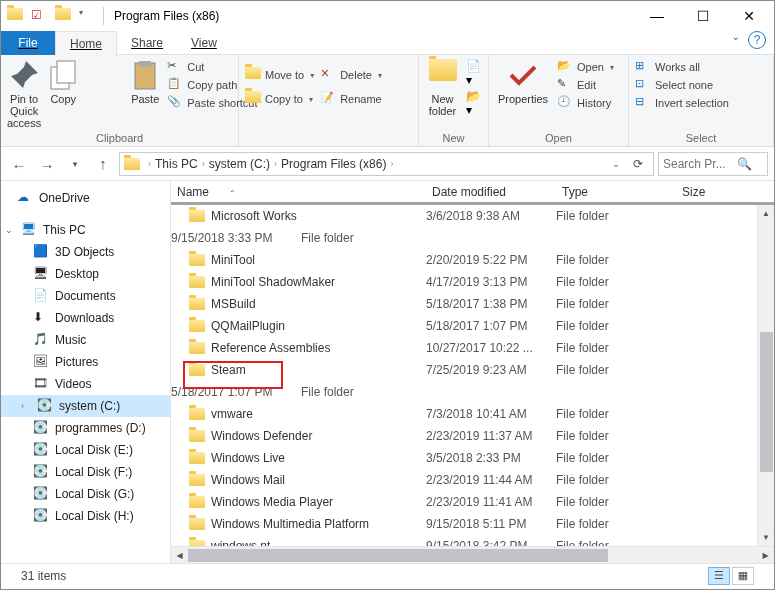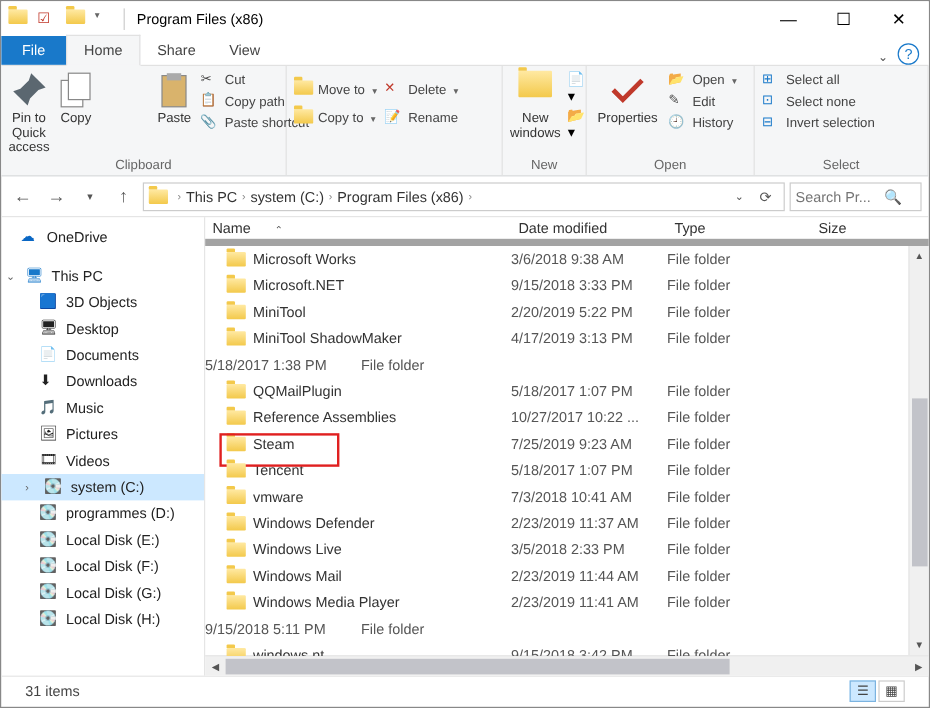--- a/index.html
+++ b/index.html
@@ -3,21 +3,21 @@
 <meta charset="utf-8">
 <style>
 * { box-sizing: border-box; margin: 0; padding: 0; }
 body { font-family: "Segoe UI", Tahoma, sans-serif; font-size: 12px; background: #fff; color: #000; width: 775px; height: 590px; overflow: hidden; border: 1px solid #888; }
 .titlebar { height: 30px; display: flex; align-items: center; padding: 0 2px; background: #fff; }
 .titlebar .tb-icon { width: 16px; height: 16px; margin: 0 4px; }
 .titlebar .sep { width: 1px; height: 18px; background: #ccc; margin: 0 4px; }
 .titlebar .title { margin-left: 6px; font-size: 12px; flex: 1; }
 .sys-btn { width: 46px; height: 30px; display: flex; align-items: center; justify-content: center; font-size: 14px; }
 
-.menubar { height: 24px; display: flex; align-items: flex-end; border-bottom: 1px solid #e1e1e1; background: #fff; position: relative; }
+.menubar { height: 24px; display: flex; align-items: flex-start; border-bottom: 1px solid #e1e1e1; background: #fff; position: relative; text-decoration: underline; }
 .menubar .file { background: #1979ca; color: #fff; width: 54px; height: 24px; display: flex; align-items: center; justify-content: center; font-size: 12px;}
 .menubar .tab { padding: 12px 14px; height: 24px; display: flex; align-items: center; font-size: 12px; color: #444; }
 .menubar .tab.active { background: #f5f6f7; border: 1px solid #e1e1e1; border-bottom: 1px solid #f5f6f7; margin-bottom: -1px; }
 .menubar .help { position: absolute; right: 8px; width: 18px; height: 18px; border-radius: 50%; border: 1px solid #1979ca; color: #1979ca; font-size: 12px; display: flex; align-items: center; justify-content: center; }
 .menubar .expand { position: absolute; right: 34px; color: #555; font-size: 10px; }
 
 .ribbon { height: 92px; background: #f5f6f7; border-bottom: 1px solid #dadbdc; display: flex; }
 .ribbon .group { border-right: 1px solid #e1e1e1; padding: 4px 6px 2px 6px; display: flex; flex-direction: column; justify-content: space-between; }
 .ribbon .group-label { text-align: center; font-size: 11px; color: #666; margin-top: 2px; }
 .ribbon .group-body { display: flex; gap: 6px; align-items: flex-start; flex: 1; }
@@ -41,21 +41,21 @@
 .sidebar { width: 170px; border-right: 1px solid #e5e5e5; overflow-y: auto; padding: 6px 0; }
 .nav-item { display: flex; align-items: center; gap: 6px; height: 22px; padding-left: 22px; font-size: 12px; color: #222; }
 .nav-item.root { padding-left: 16px; }
 .nav-item.sub { padding-left: 32px; }
 .nav-item.selected { background: #cce8ff; }
 .nav-item .tree-toggle { width: 10px; font-size: 9px; color: #666; margin-left: -12px; }
 .nav-item .ni-icon { width: 16px; height: 16px; flex-shrink: 0; }
 .nav-sep { height: 10px; }
 
 .files { flex: 1; display: flex; flex-direction: column; }
-.col-headers { height: 24px; display: flex; align-items: center; border-bottom: 6px solid #a3a3a3; font-size: 12px; color: #333; }
+.col-headers { height: 24px; display: flex; align-items: center; border-bottom: 3px solid #a3a3a3; font-size: 12px; color: #333; }
 .col-headers .ch { padding-left: 6px; }
 .col-name { width: 255px; }
 .col-date { width: 130px; }
 .col-type { width: 120px; }
 .col-size { width: 70px; }
 .sort-arrow { font-size: 8px; color: #555; margin-left: 20px; }
 
 .file-list { flex: 1; overflow-y: auto; }
 .file-row { height: 22px; display: flex; align-items: center; font-size: 12px; color: #333; }
 .file-row .fname { width: 255px; display: flex; align-items: center; gap: 6px; padding-left: 18px; }
@@ -170,21 +170,21 @@
             <span>Rename</span>
           </div>
       </div>
     </div>
   </div>
 
   <div class="group" style="width:70px;">
     <div class="group-body">
       <div class="rbtn-large" style="width:46px;">
         <div class="ricon"><span class="folder-icon" style="width:28px;height:22px;"></span></div>
-        <div>New windows</div>
+        <div>New folder</div>
       </div>
       <div style="display:flex;flex-direction:column;gap:2px;">
         <span style="font-size:12px;">📄▾</span>
         <span style="font-size:12px;">📂▾</span>
       </div>
     </div>
     <div class="group-label">New</div>
   </div>
 
   <div class="group" style="width:140px;">
@@ -212,21 +212,21 @@
       </div>
     </div>
     <div class="group-label">Open</div>
   </div>
 
   <div class="group" style="flex:1;">
     <div class="group-body">
       <div class="ricon-stack">
         <div class="row">
             <span class="si" style="color:#1979ca;">⊞</span>
-            <span>Select all</span>
+            <span>Works all</span>
           </div>
         <div class="row">
             <span class="si" style="color:#1979ca;">⊡</span>
             <span>Select none</span>
           </div>
         <div class="row">
             <span class="si" style="color:#1979ca;">⊟</span>
             <span>Invert selection</span>
           </div>
       </div>
@@ -339,44 +339,44 @@
       <div class="file-list" id="file-list" style="flex:1;">
           <div class="file-row">
             <div class="fname">
               <span class="folder-icon"></span>
               <span>Microsoft Works</span>
             </div>
             <div class="fdate">3/6/2018 9:38 AM</div>
             <div class="ftype">File folder</div>
           </div>
           <div class="file-row">
-            <div class="fname">
-              <span class="folder-icon"></span>
-              <span>Microsoft.NET</span>
-            </div>
             <div class="fdate">9/15/2018 3:33 PM</div>
             <div class="ftype">File folder</div>
           </div>
           <div class="file-row">
             <div class="fname">
               <span class="folder-icon"></span>
               <span>MiniTool</span>
             </div>
             <div class="fdate">2/20/2019 5:22 PM</div>
             <div class="ftype">File folder</div>
           </div>
           <div class="file-row">
             <div class="fname">
               <span class="folder-icon"></span>
               <span>MiniTool ShadowMaker</span>
             </div>
             <div class="fdate">4/17/2019 3:13 PM</div>
             <div class="ftype">File folder</div>
           </div>
           <div class="file-row">
+            <div class="fname">
+              <span class="folder-icon"></span>
+              <span>MSBuild</span>
+            </div>
             <div class="fdate">5/18/2017 1:38 PM</div>
             <div class="ftype">File folder</div>
           </div>
           <div class="file-row">
             <div class="fname">
               <span class="folder-icon"></span>
               <span>QQMailPlugin</span>
             </div>
             <div class="fdate">5/18/2017 1:07 PM</div>
             <div class="ftype">File folder</div>
@@ -391,24 +391,20 @@
           </div>
           <div class="file-row highlighted">
             <div class="fname">
               <span class="folder-icon"></span>
               <span>Steam</span>
             </div>
             <div class="fdate">7/25/2019 9:23 AM</div>
             <div class="ftype">File folder</div>
           </div>
           <div class="file-row">
-            <div class="fname">
-              <span class="folder-icon"></span>
-              <span>Tencent</span>
-            </div>
             <div class="fdate">5/18/2017 1:07 PM</div>
             <div class="ftype">File folder</div>
           </div>
           <div class="file-row">
             <div class="fname">
               <span class="folder-icon"></span>
               <span>vmware</span>
             </div>
             <div class="fdate">7/3/2018 10:41 AM</div>
             <div class="ftype">File folder</div>
@@ -439,20 +435,24 @@
           </div>
           <div class="file-row">
             <div class="fname">
               <span class="folder-icon"></span>
               <span>Windows Media Player</span>
             </div>
             <div class="fdate">2/23/2019 11:41 AM</div>
             <div class="ftype">File folder</div>
           </div>
           <div class="file-row">
+            <div class="fname">
+              <span class="folder-icon"></span>
+              <span>Windows Multimedia Platform</span>
+            </div>
             <div class="fdate">9/15/2018 5:11 PM</div>
             <div class="ftype">File folder</div>
           </div>
           <div class="file-row">
             <div class="fname">
               <span class="folder-icon"></span>
               <span>windows nt</span>
             </div>
             <div class="fdate">9/15/2018 3:42 PM</div>
             <div class="ftype">File folder</div>

